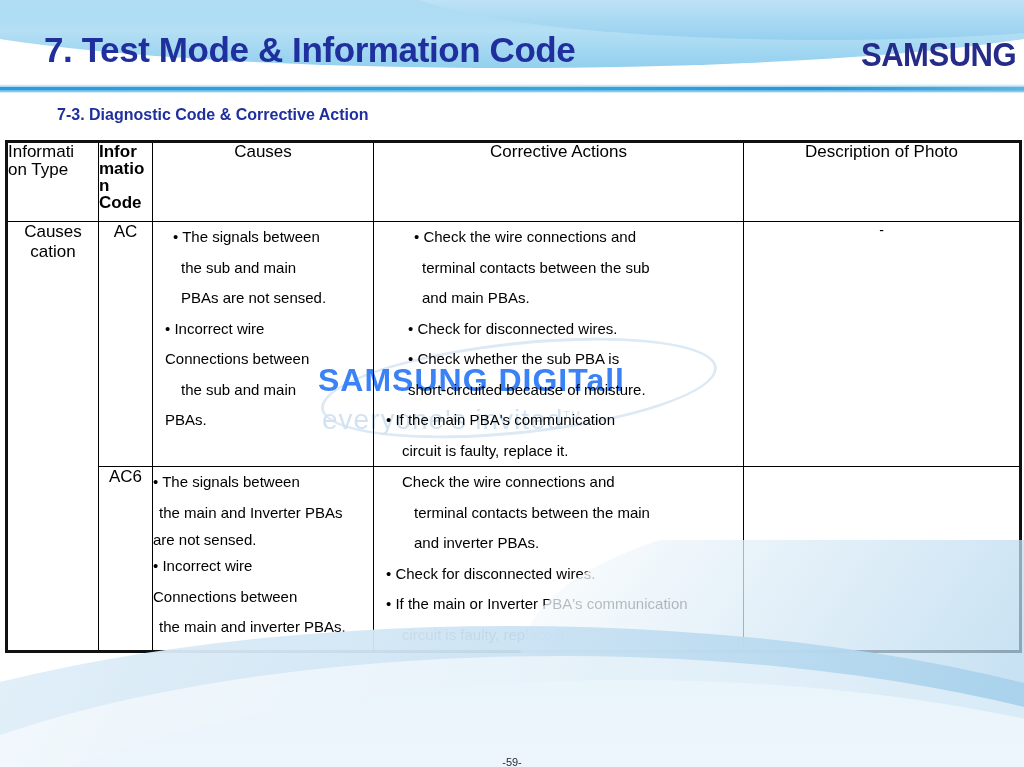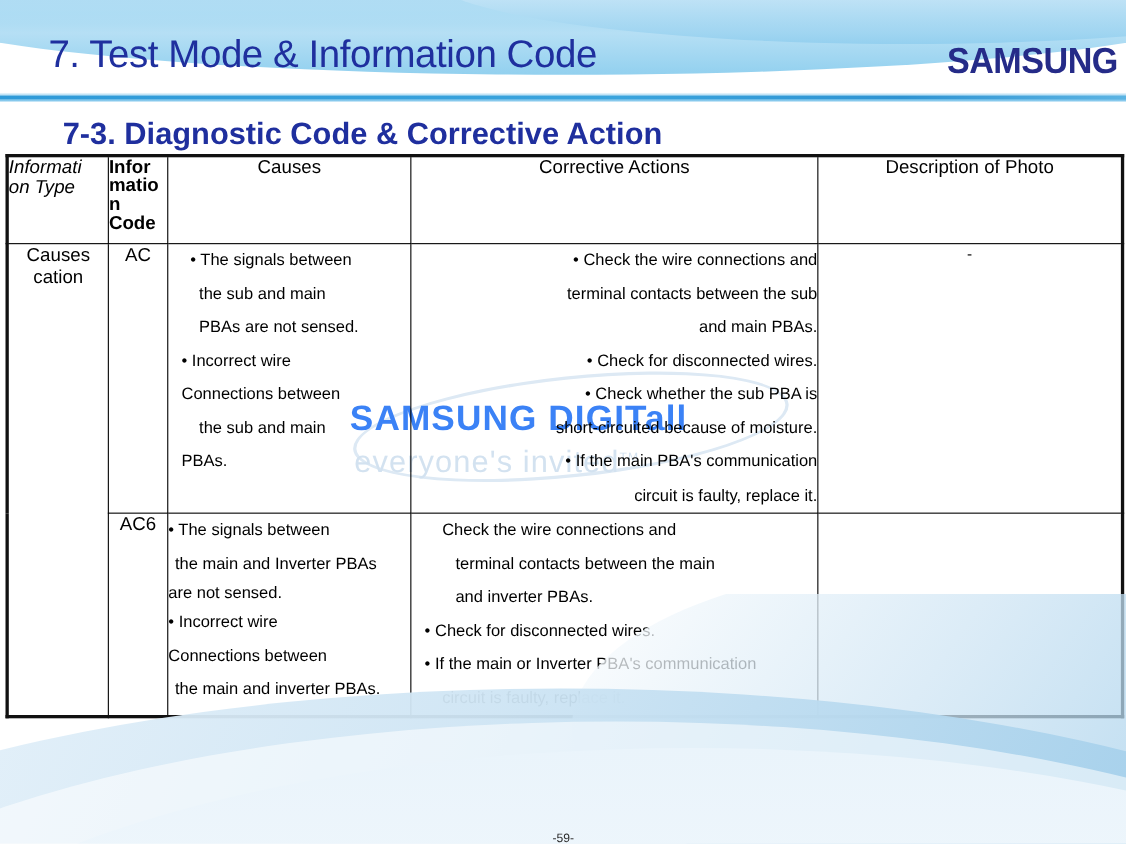--- a/index.html
+++ b/index.html
@@ -81,21 +81,21 @@
     height: 3px;
     background: linear-gradient(to right, #2f9ad8 0%, #3aa4dd 55%, #2e93d2 80%, #5cb4e3 100%);
   }
 
   
   .slide-title {
     position: absolute;
     left: 44px;
     top: 30px;
     font-size: 35px;
-    font-weight: normal;
+    font-weight: bold;
     color: #1f2f9e;
     letter-spacing: -0.4px;
     white-space: nowrap;
   }
   .logo {
     position: absolute;
     right: 8px;
     top: 36px;
     font-size: 33px;
     font-weight: bold;
@@ -103,21 +103,21 @@
     letter-spacing: -0.5px;
     transform: scaleX(0.94);
     transform-origin: right center;
     white-space: nowrap;
   }
 
   .subtitle {
     position: absolute;
     left: 57px;
     top: 106px;
-    font-size: 28px;
+    font-size: 16px;
     font-weight: bold;
     color: #1f2f9e;
     white-space: nowrap;
   }
 
   
   .watermark {
     position: absolute;
     left: 318px;
     top: 362px;
@@ -241,21 +241,20 @@
     text-align: center;
     vertical-align: middle;
     font-size: 17px;
     font-weight: normal;
     line-height: 1.08;
   }
   .hdr-left {
     text-align: left;
     padding-left: 2px;
     vertical-align: middle;
-    font-style: italic;
   }
   .hdr-code {
     text-align: left;
     padding-left: 2px;
     vertical-align: top;
     padding-top: 1px;
     line-height: 1.0;
     font-weight: bold;
   }
 
@@ -279,21 +278,21 @@
     text-align: center;
     vertical-align: middle;
     font-size: 14px;
   }
 
   .lines { margin: 0; padding: 0; list-style: none; }
   .lines li { white-space: nowrap; }
 
   
   .r1-causes .lines li { line-height: 30.5px; }
-  .r1-actions .lines li { line-height: 30.5px; text-align: right; }
+  .r1-actions .lines li { line-height: 30.5px; }
   .r2-causes .lines li { line-height: 30.5px; }
   .r2-actions .lines li { line-height: 30.5px; }
   .r2-causes .tight li { line-height: 23px; }
 
   .ind0 { padding-left: 20px; }
   .ind1 { padding-left: 28px; }
   .ind2 { padding-left: 12px; }
   .ind3 { padding-left: 0px; }
   .ind4 { padding-left: 6px; }
   .ind5 { padding-left: 40px; }

